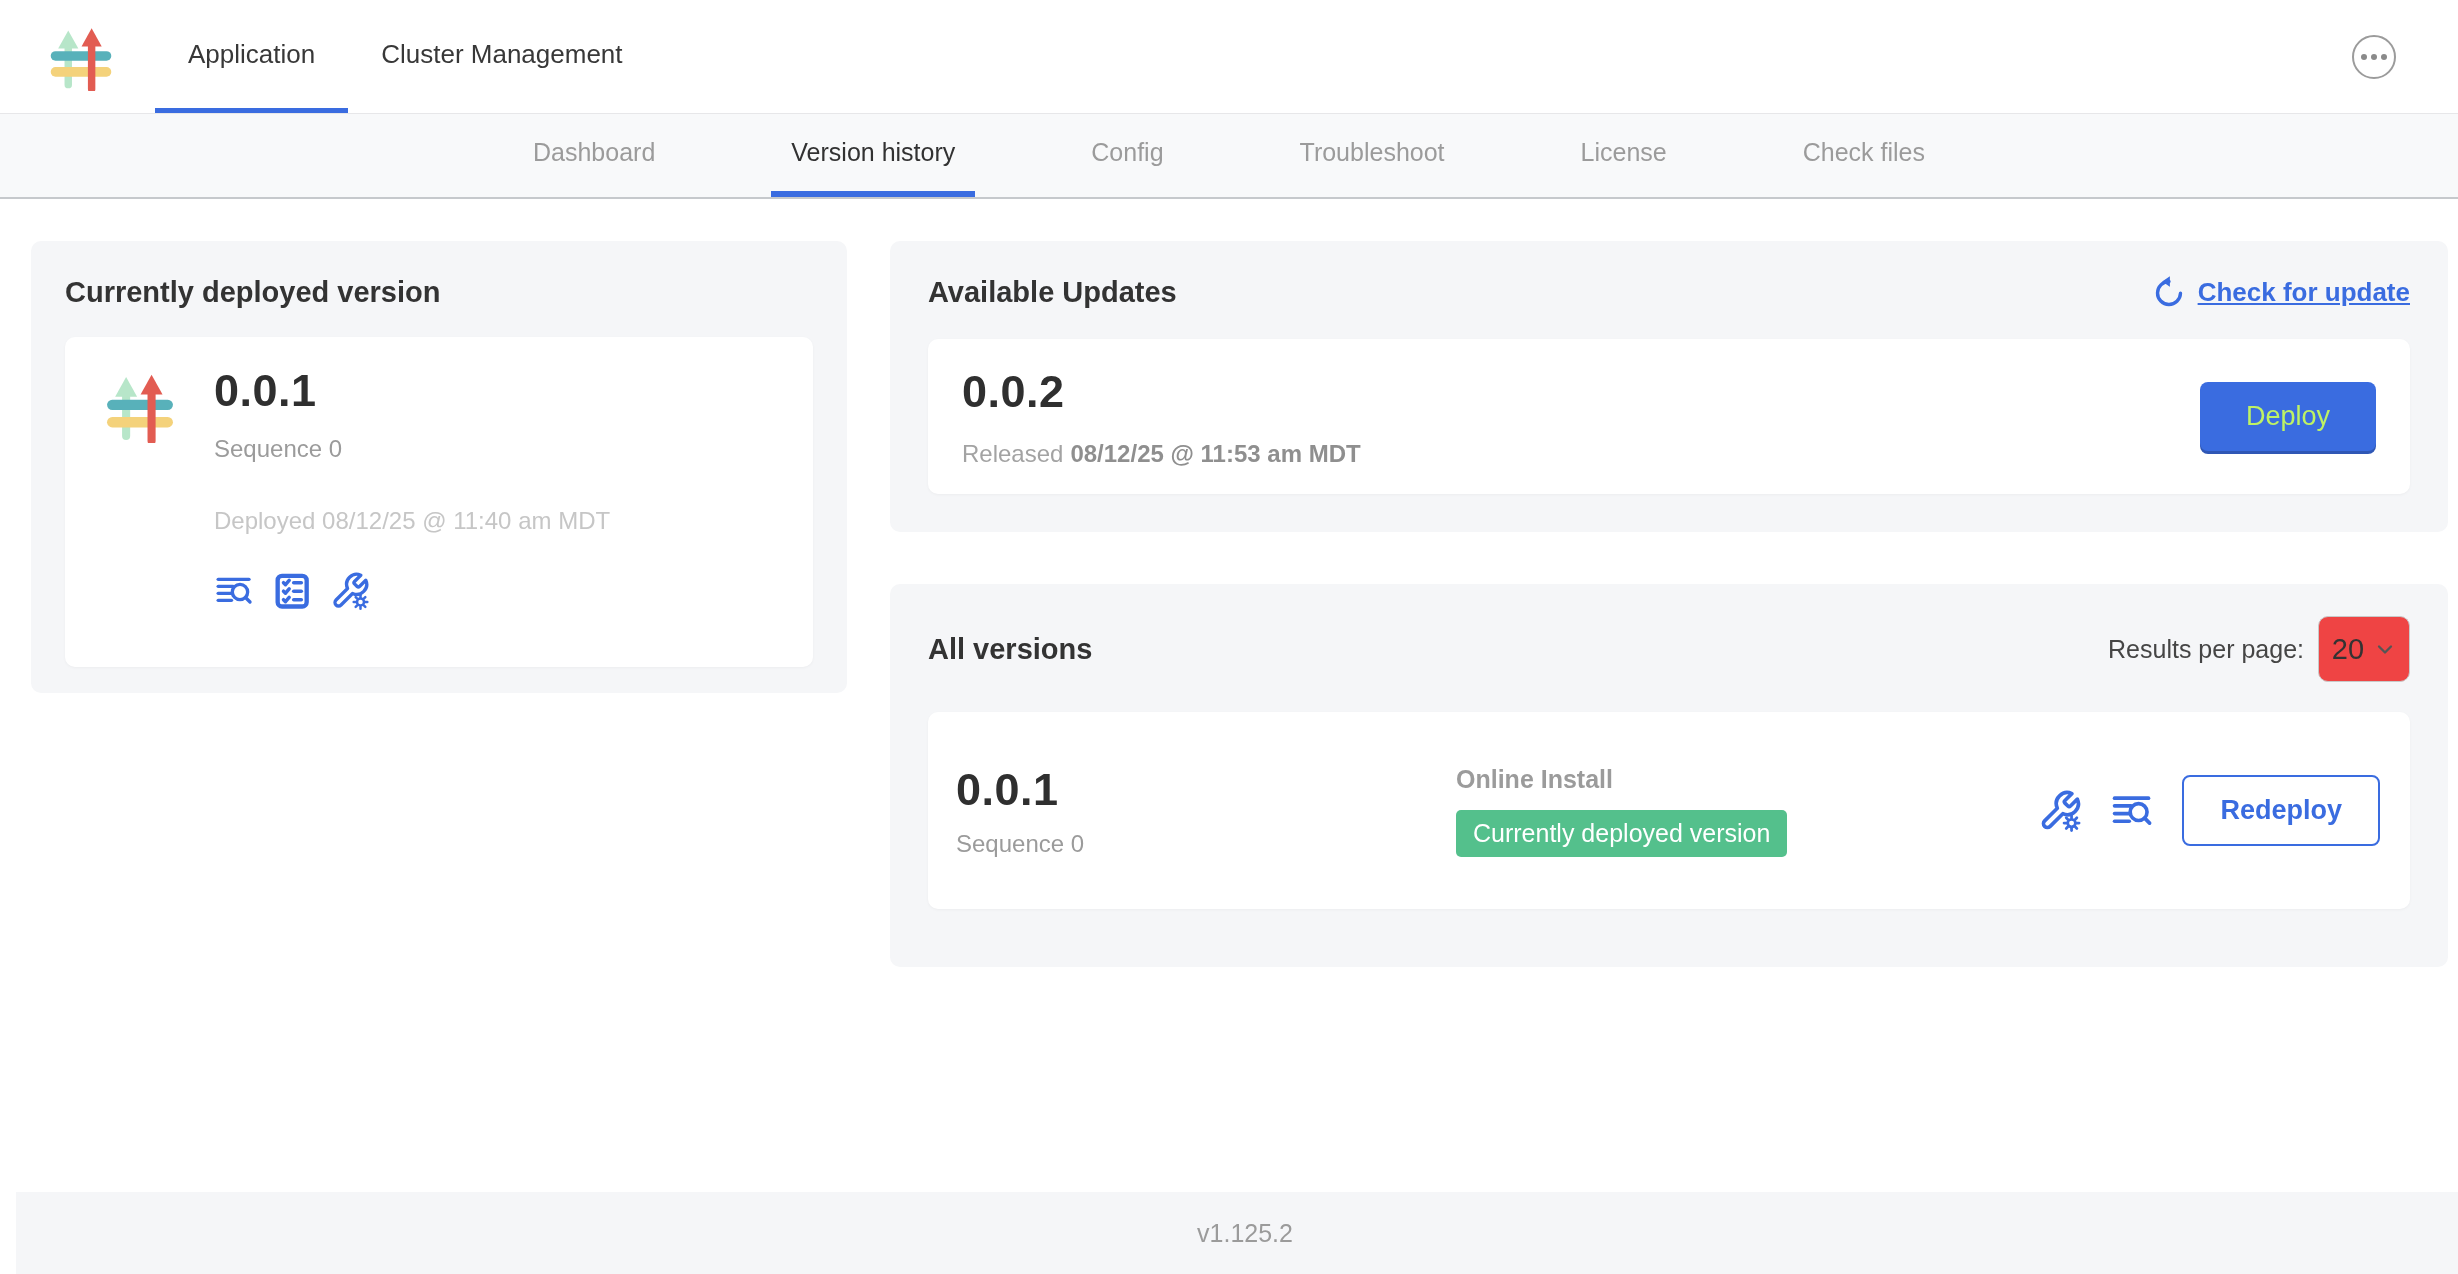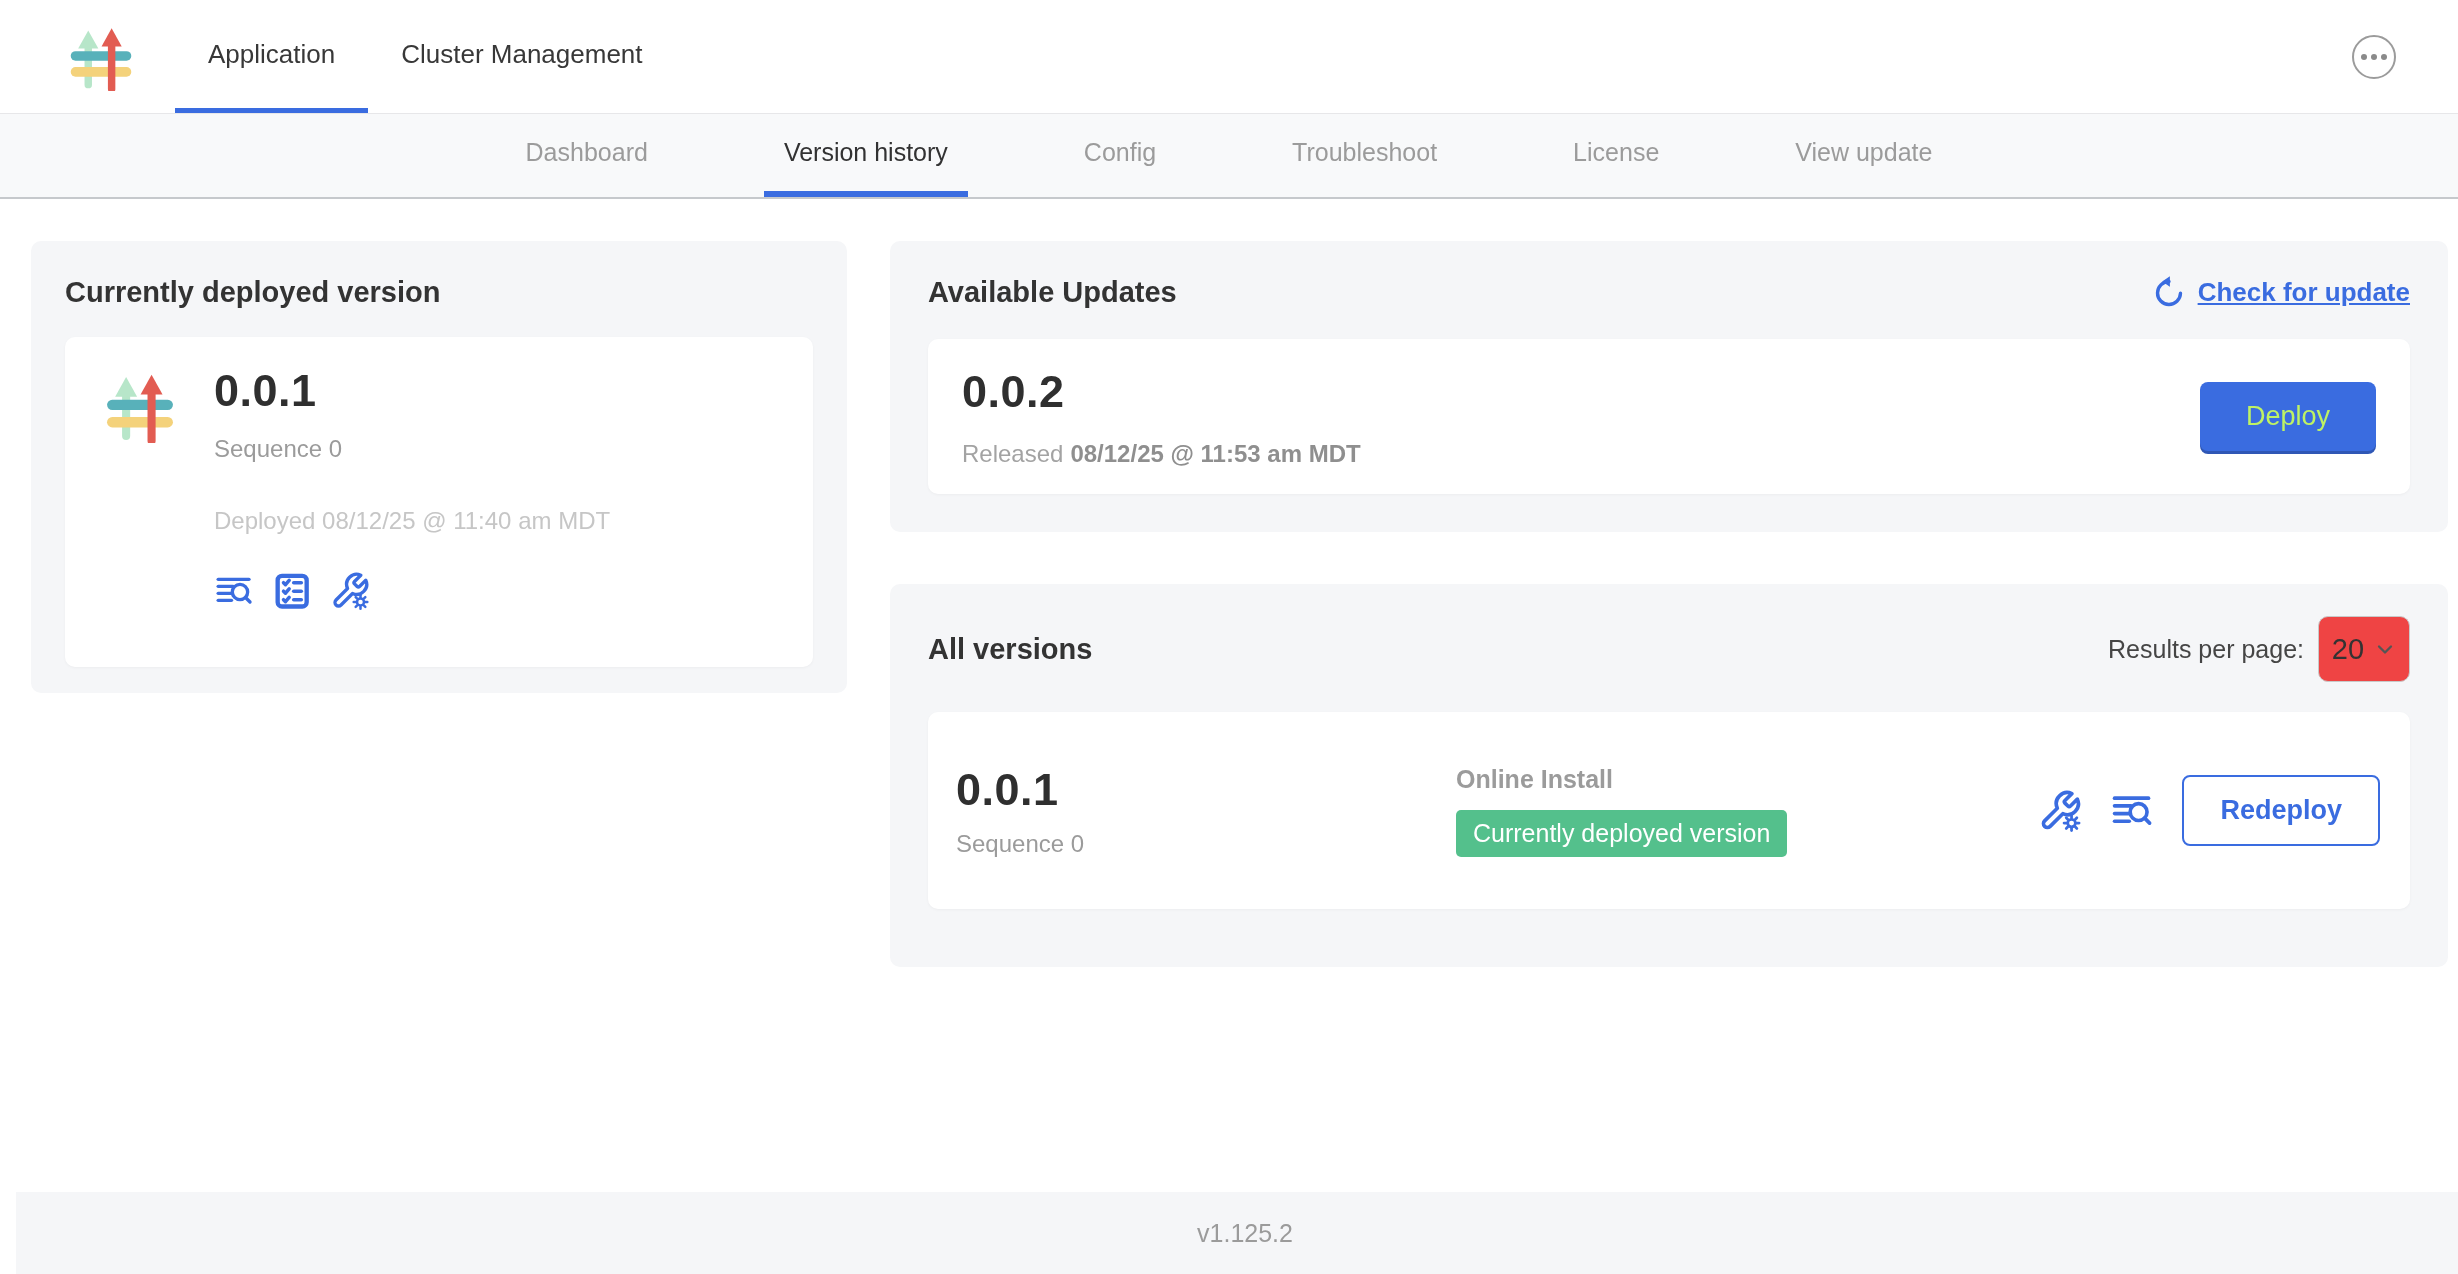--- a/index.html
+++ b/index.html
@@ -1,20 +1,20 @@
 <!DOCTYPE html>
 <html><head>
 <meta charset="utf-8">
 <style>
   * { margin:0; padding:0; box-sizing:border-box; }
   html,body { width:2458px; height:1274px; background:#fff; font-family:"Liberation Sans", sans-serif; color:#333; overflow:hidden; }
   .page { position:relative; width:2458px; height:1274px; }
 
   
-  .header { height:113px; display:flex; align-items:stretch; background:#fff; padding-left:67px; }
+  .header { height:113px; display:flex; align-items:stretch; background:#fff; padding-left:47px; }
   .logo { width:68px; height:68px; align-self:center; margin-right:40px; flex:0 0 auto; }
   .tabs { display:flex; align-items:stretch; }
   .tab { display:flex; align-items:center; padding:0 33px; font-size:26px; color:#383838; cursor:pointer; border-bottom:5px solid transparent; }
   .tab.active { border-bottom-color:#3a6ce0; }
   .overflow-btn { margin-left:auto; margin-right:62px; align-self:center; width:44px; height:44px; border:2.5px solid #9b9b9b; border-radius:50%; display:flex; align-items:center; justify-content:center; gap:4px; cursor:pointer; background:#fff; }
   .overflow-btn i { width:6px; height:6px; border-radius:50%; background:#8a8a8a; }
 
   
   .subnav { height:86px; background:#f8f9fa; border-top:1px solid #e7e7e9; border-bottom:2px solid #c6c9cc; display:flex; justify-content:center; gap:96px; }
   .subnav-item { display:flex; align-items:center; padding:0 20px; font-size:25px; color:#9b9b9b; cursor:pointer; border-bottom:6px solid transparent; }
@@ -142,21 +142,21 @@
         <i></i>
       </div>
   </div>
 
   <div class="subnav">
     <div class="subnav-item">Dashboard</div>
     <div class="subnav-item active">Version history</div>
     <div class="subnav-item">Config</div>
     <div class="subnav-item">Troubleshoot</div>
     <div class="subnav-item">License</div>
-    <div class="subnav-item">View update</div>
+    <div class="subnav-item">Check files</div>
   </div>
 
   <div class="main">
 
     <div class="left-col">
       <div class="section deployed-section">
         <div class="section-title">Currently deployed version</div>
         <div class="white-card deployed-card">
           <svg class="app-icon" viewBox="0 0 64 64">
               <use href="#ic-app-logo"></use>

